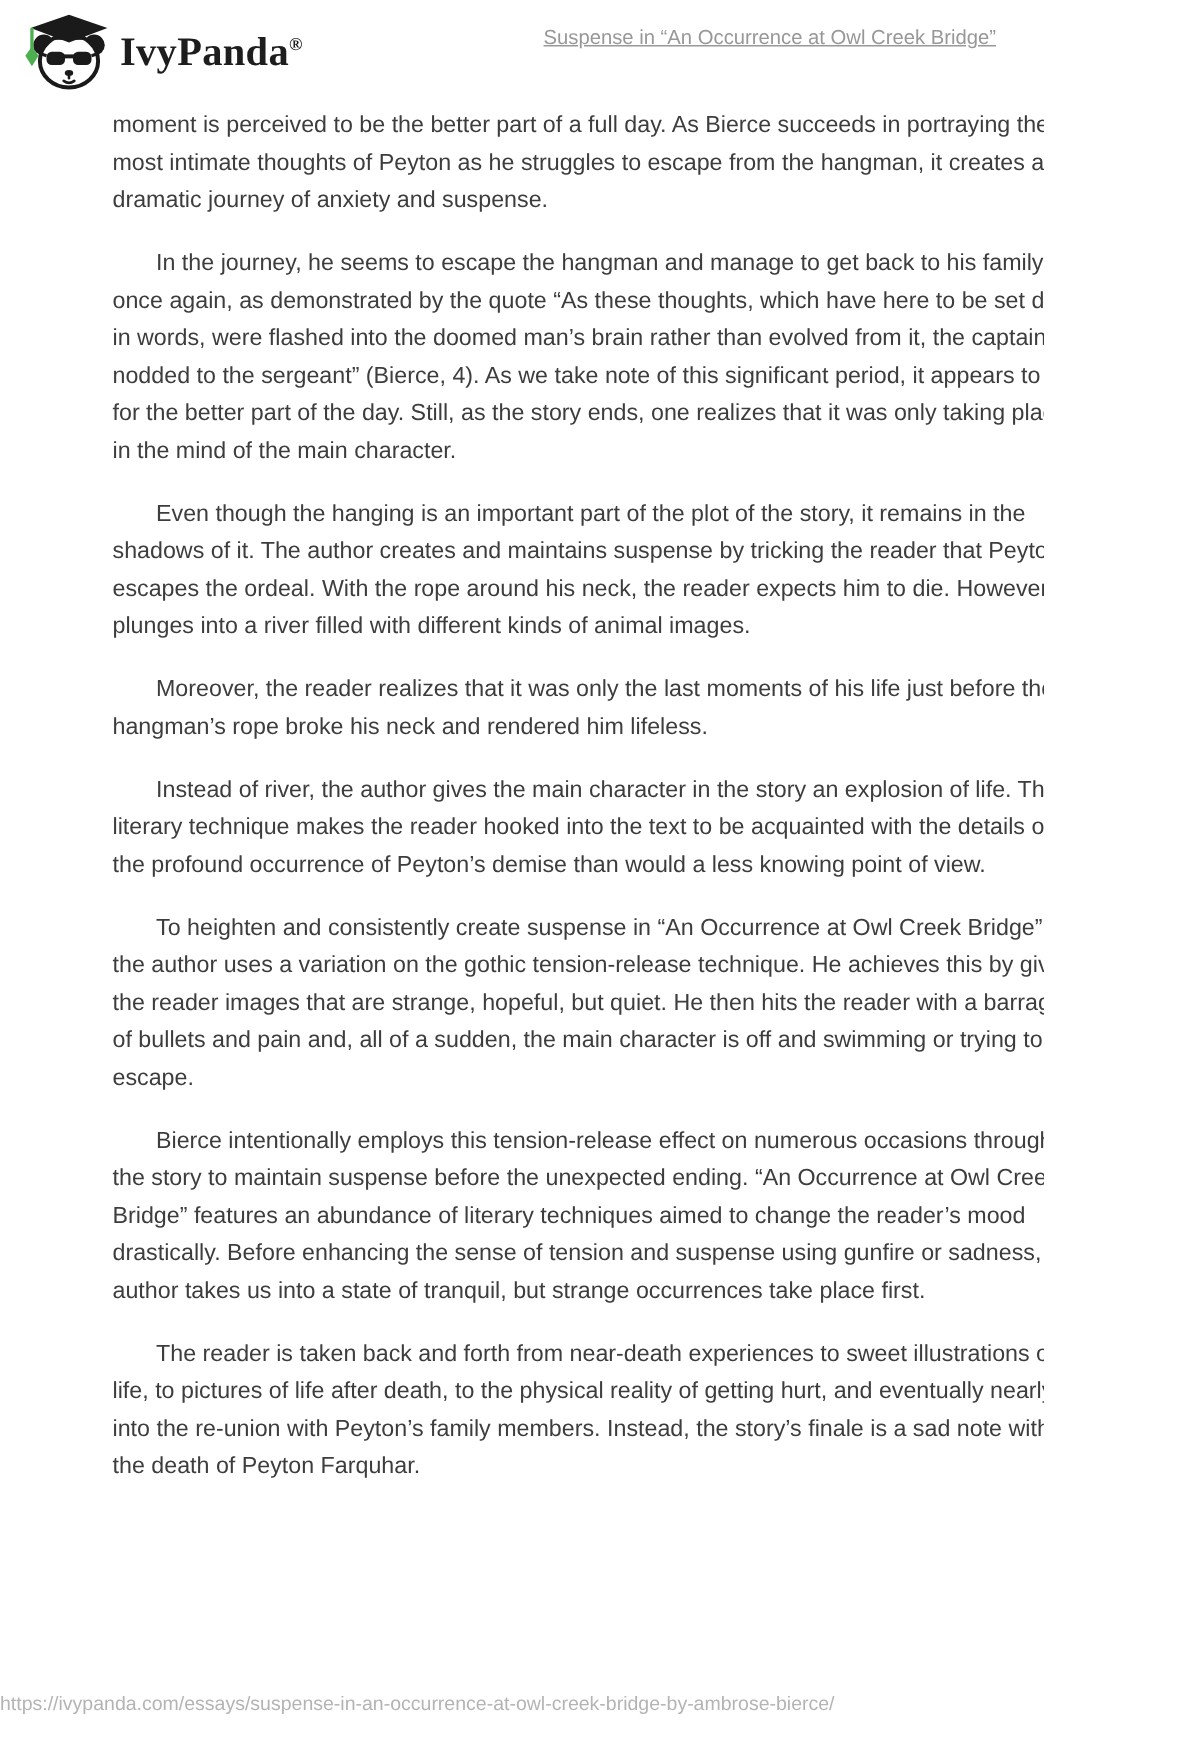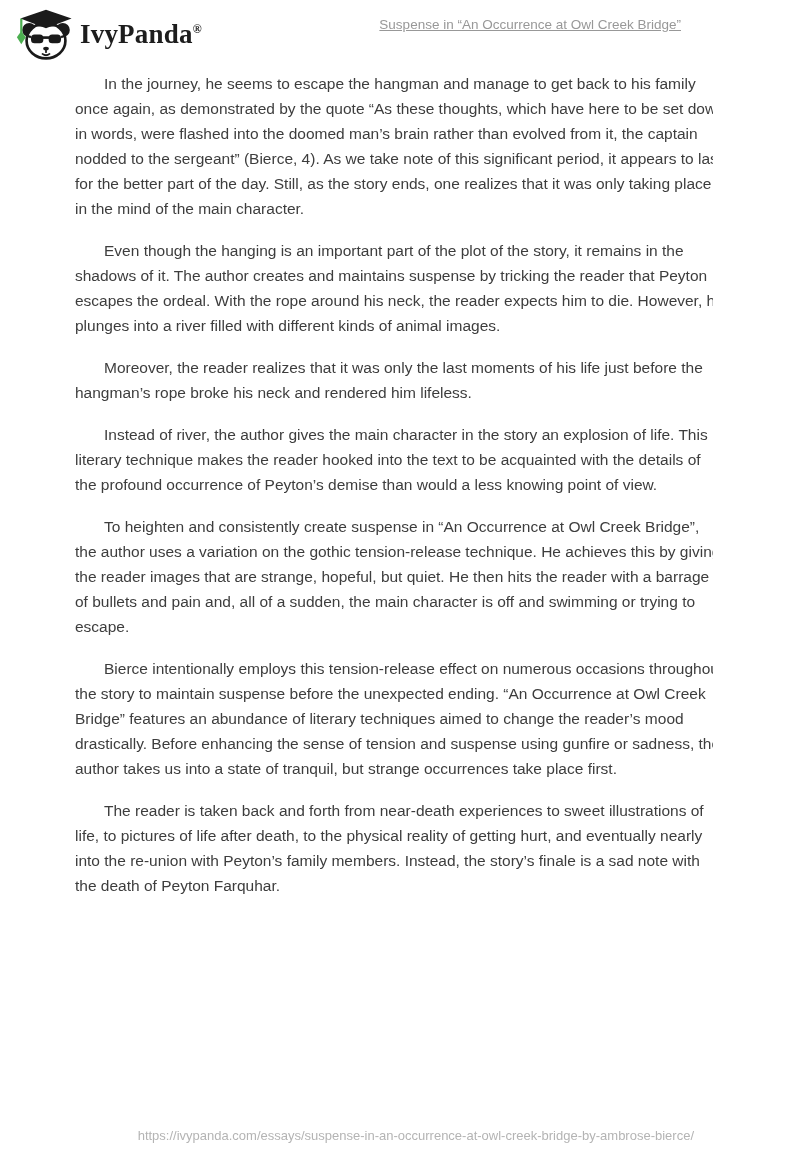--- a/index.html
+++ b/index.html
@@ -3,21 +3,20 @@
 <meta charset="utf-8">
 <style>
   html, body { margin: 0; padding: 0; background: #ffffff; }
   .page {
     position: relative;
     width: 696px;
     height: 1160px;
     background: #ffffff;
     overflow: hidden;
     font-family: "Liberation Sans", sans-serif;
-    padding-left: 17px;
   }
 
   
   .header {
     position: absolute;
     top: 0; left: 0; right: 0;
     height: 70px;
     display: flex;
     justify-content: space-between;
     align-items: flex-start;
@@ -63,21 +62,21 @@
     margin: 0 0 17px 0;
     text-indent: 29px;
   }
   .essay p.no-indent { text-indent: 0; }
 
   
   .footer {
     position: absolute;
     top: 1128px;
     left: 0; right: 19px;
-    text-align: right;
+    text-align: left;
     font-size: 13px;
     color: #b4b4b4;
   }
 </style>
 </head>
 <body>
 
 <div class="page">
 
   <header class="header">
@@ -106,20 +105,21 @@
           <ellipse cx="34" cy="46" rx="3.2" ry="2.2" fill="#1a1a1a"></ellipse>
           <path d="M34,48 L34,50 M30,52 Q34,55 38,52" fill="none" stroke="#1a1a1a" stroke-width="2" stroke-linecap="round"></path>
         </svg>
       </span>
       <span class="brand-text"><span>IvyPanda</span><sup>®</sup></span>
     </div>
     <div class="running-title">Suspense in “An Occurrence at Owl Creek Bridge”</div>
   </header>
 
   <main class="essay">
+    <p class="no-indent">moment is perceived to be the better part of a full day. As Bierce succeeds in portraying the most intimate thoughts of Peyton as he struggles to escape from the hangman, it creates a dramatic journey of anxiety and suspense.</p>
     <p>In the journey, he seems to escape the hangman and manage to get back to his family once again, as demonstrated by the quote “As these thoughts, which have here to be set down in words, were flashed into the doomed man’s brain rather than evolved from it, the captain nodded to the sergeant” (Bierce, 4).  As we take note of this significant period, it appears to last for the better part of the day. Still, as the story ends, one realizes that it was only taking place in the mind of the main character.</p>
     <p>Even though the hanging is an important part of the plot of the story, it remains in the shadows of it. The author creates and maintains suspense by tricking the reader that Peyton escapes the ordeal. With the rope around his neck, the reader expects him to die. However, he plunges into a river filled with different kinds of animal images.</p>
     <p>Moreover, the reader realizes that it was only the last moments of his life just before the hangman’s rope broke his neck and rendered him lifeless.</p>
     <p>Instead of river, the author gives the main character in the story an explosion of life. This literary technique makes the reader hooked into the text to be acquainted with the details of the profound occurrence of Peyton’s demise than would a less knowing point of view.</p>
     <p>To heighten and consistently create suspense in “An Occurrence at Owl Creek Bridge”, the author uses a variation on the gothic tension-release technique. He achieves this by giving the reader images that are strange, hopeful, but quiet. He then hits the reader with a barrage of bullets and pain and, all of a sudden, the main character is off and swimming or trying to escape.</p>
     <p>Bierce intentionally employs this tension-release effect on numerous occasions throughout the story to maintain suspense before the unexpected ending. “An Occurrence at Owl Creek Bridge” features an abundance of literary techniques aimed to change the reader’s mood drastically. Before enhancing the sense of tension and suspense using gunfire or sadness, the author takes us into a state of tranquil, but strange occurrences take place first.</p>
     <p>The reader is taken back and forth from near-death experiences to sweet illustrations of life, to pictures of life after death, to the physical reality of getting hurt, and eventually nearly into the re-union with Peyton’s family members. Instead, the story’s finale is a sad note with the death of Peyton Farquhar.</p>
   </main>
 
   <footer class="footer">

